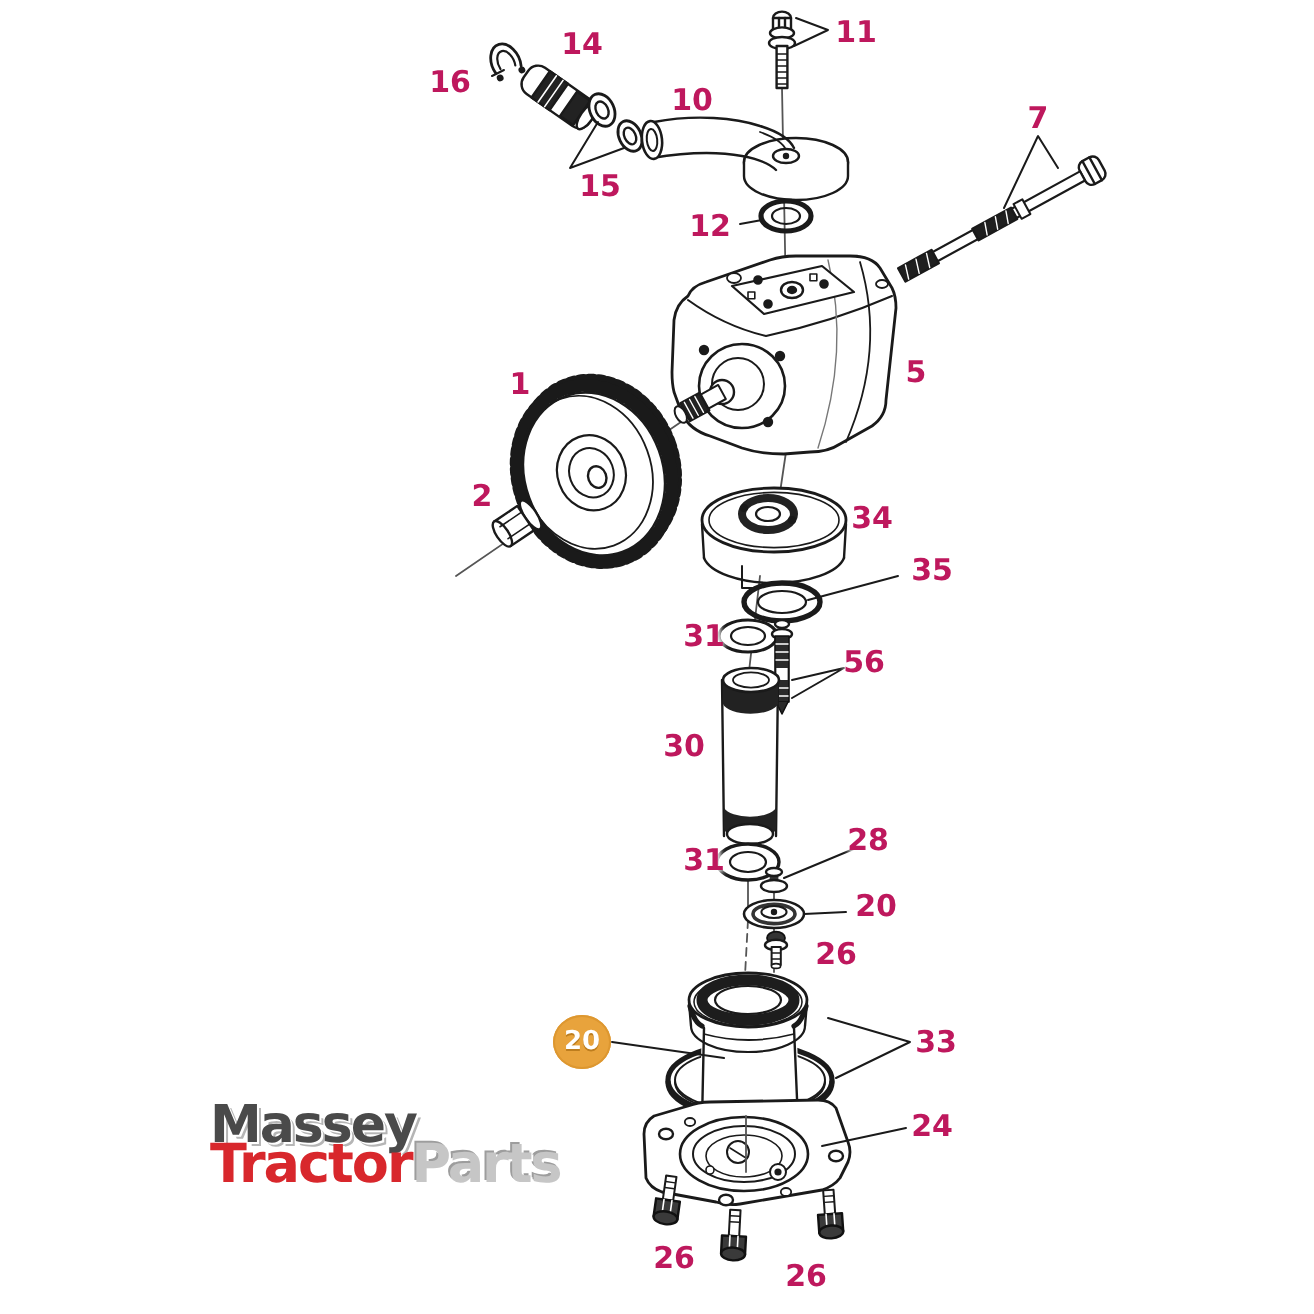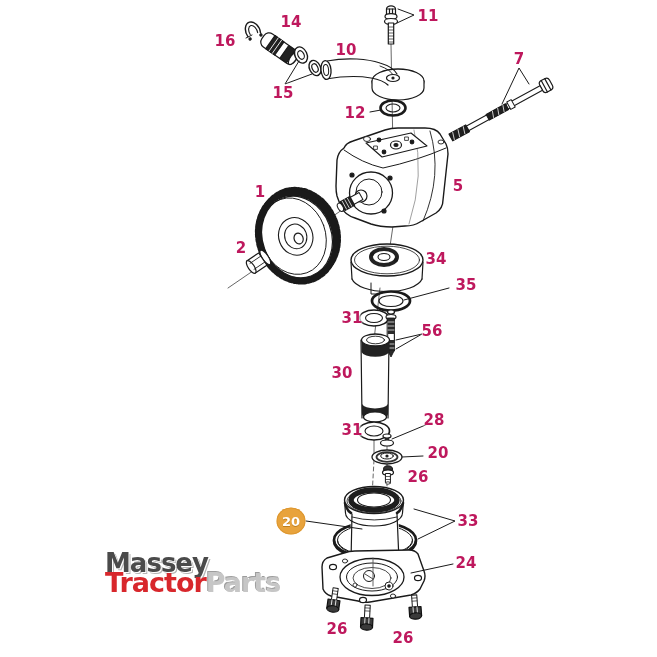--- a/index.html
+++ b/index.html
@@ -334,21 +334,21 @@
         <line x1="453" y1="564" x2="411" y2="573"></line>
       </g>
     </g>
   </svg>
 
   <span class="part-label" style="left:428px;top:16px">11</span>
   <span class="part-label" style="left:291px;top:22px">14</span>
   <span class="part-label" style="left:225px;top:41px">16</span>
   <span class="part-label" style="left:346px;top:50px">10</span>
   <span class="part-label" style="left:519px;top:59px">7</span>
-  <span class="part-label" style="left:283px;top:93px">15</span>
+  <span class="part-label" style="left:300px;top:93px">15</span>
   <span class="part-label" style="left:355px;top:113px">12</span>
   <span class="part-label" style="left:458px;top:186px">5</span>
   <span class="part-label" style="left:260px;top:192px">1</span>
   <span class="part-label" style="left:241px;top:248px">2</span>
   <span class="part-label" style="left:436px;top:259px">34</span>
   <span class="part-label" style="left:466px;top:285px">35</span>
   <span class="part-label" style="left:352px;top:318px">31</span>
   <span class="part-label" style="left:432px;top:331px">56</span>
   <span class="part-label" style="left:342px;top:373px">30</span>
   <span class="part-label" style="left:352px;top:430px">31</span>

